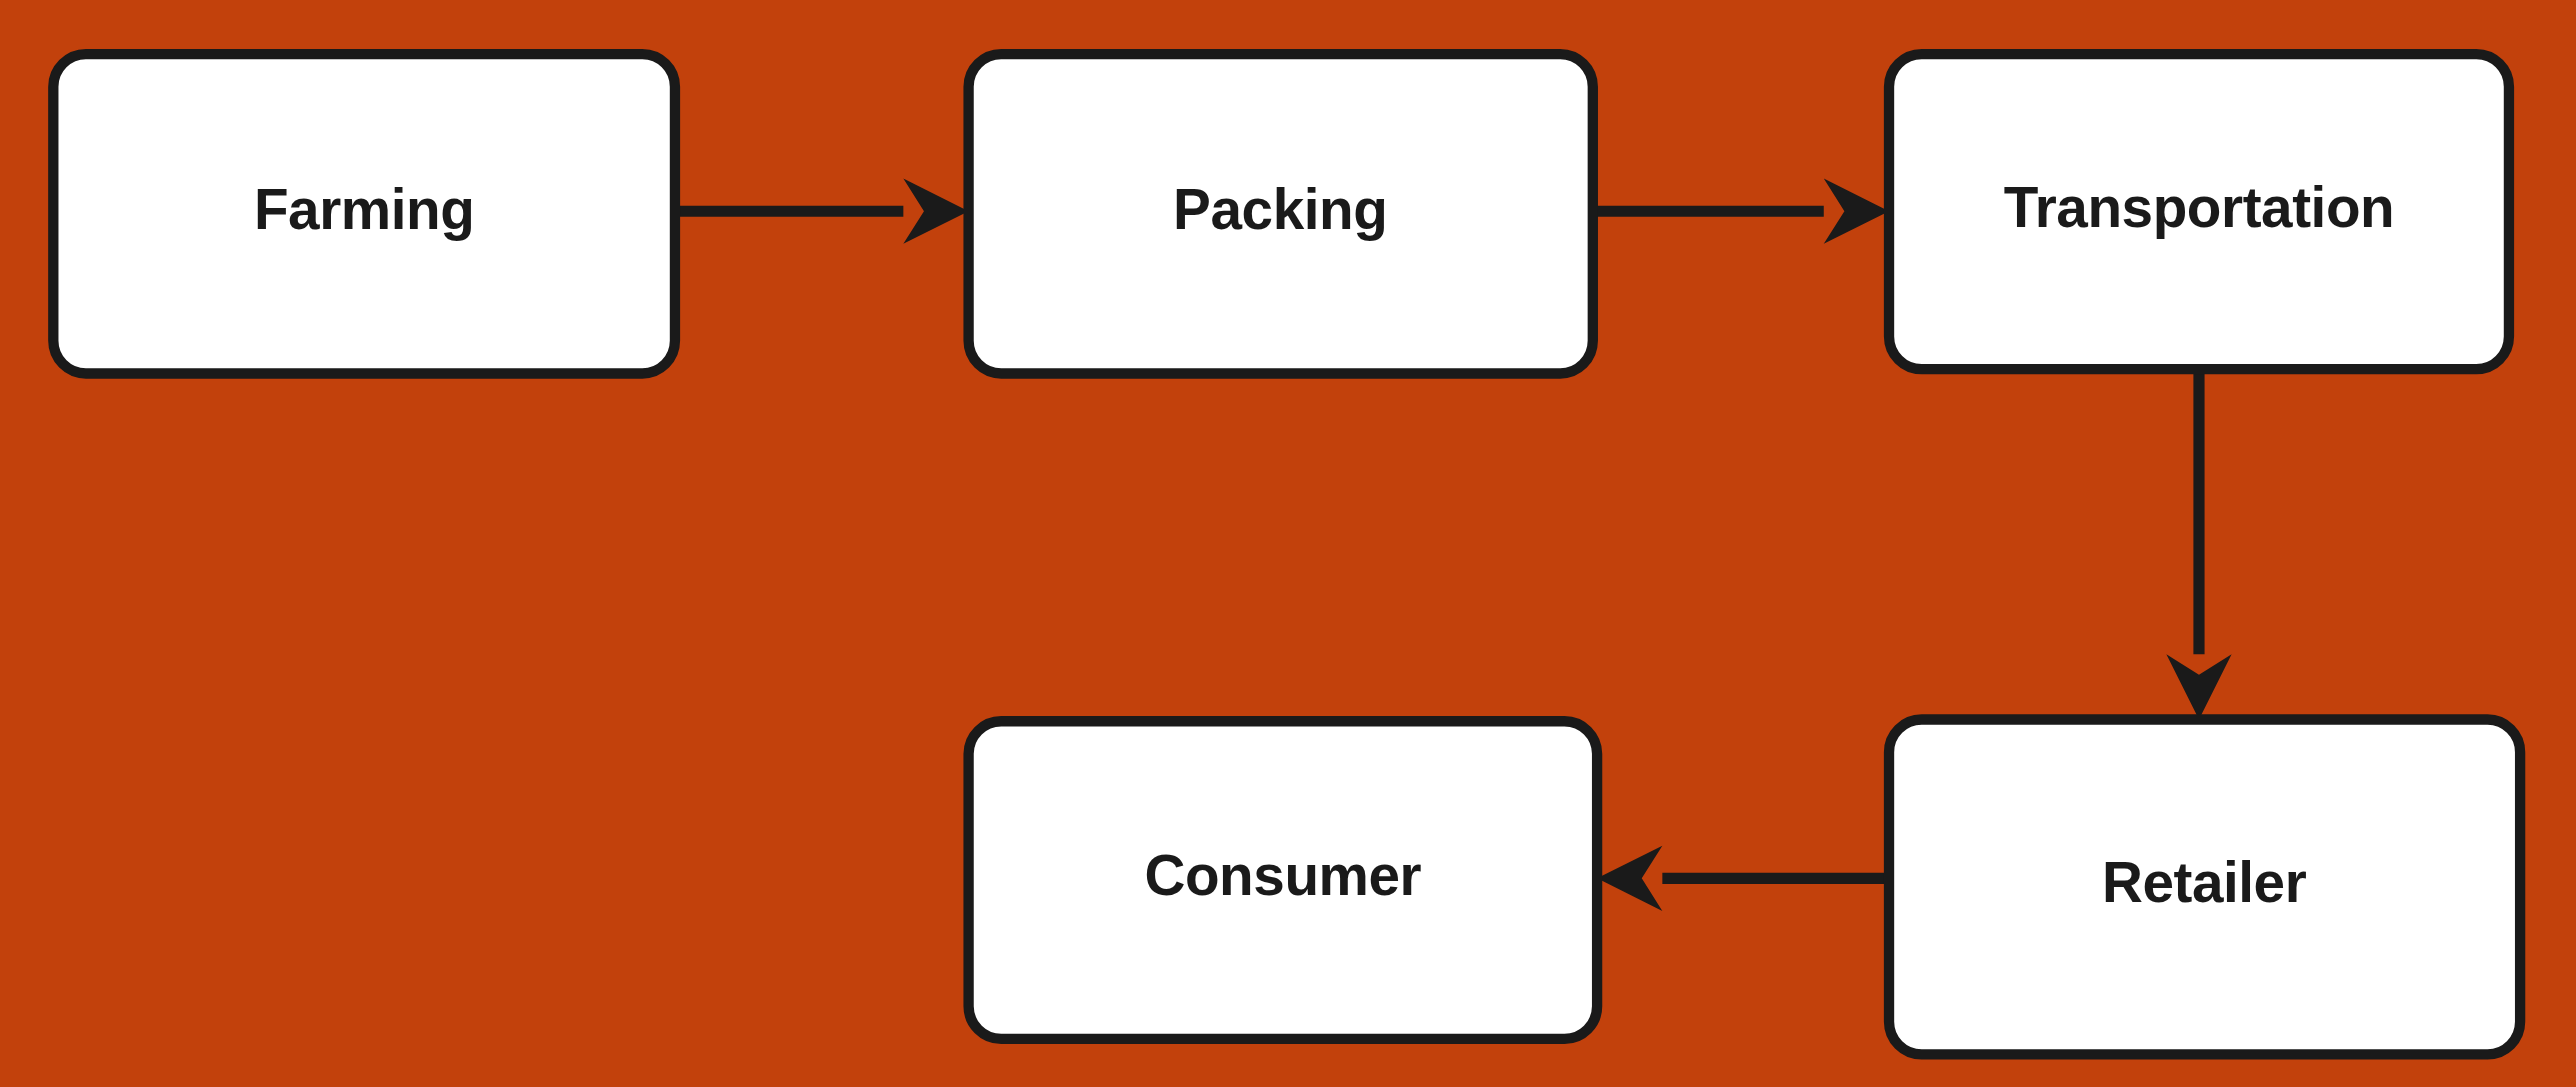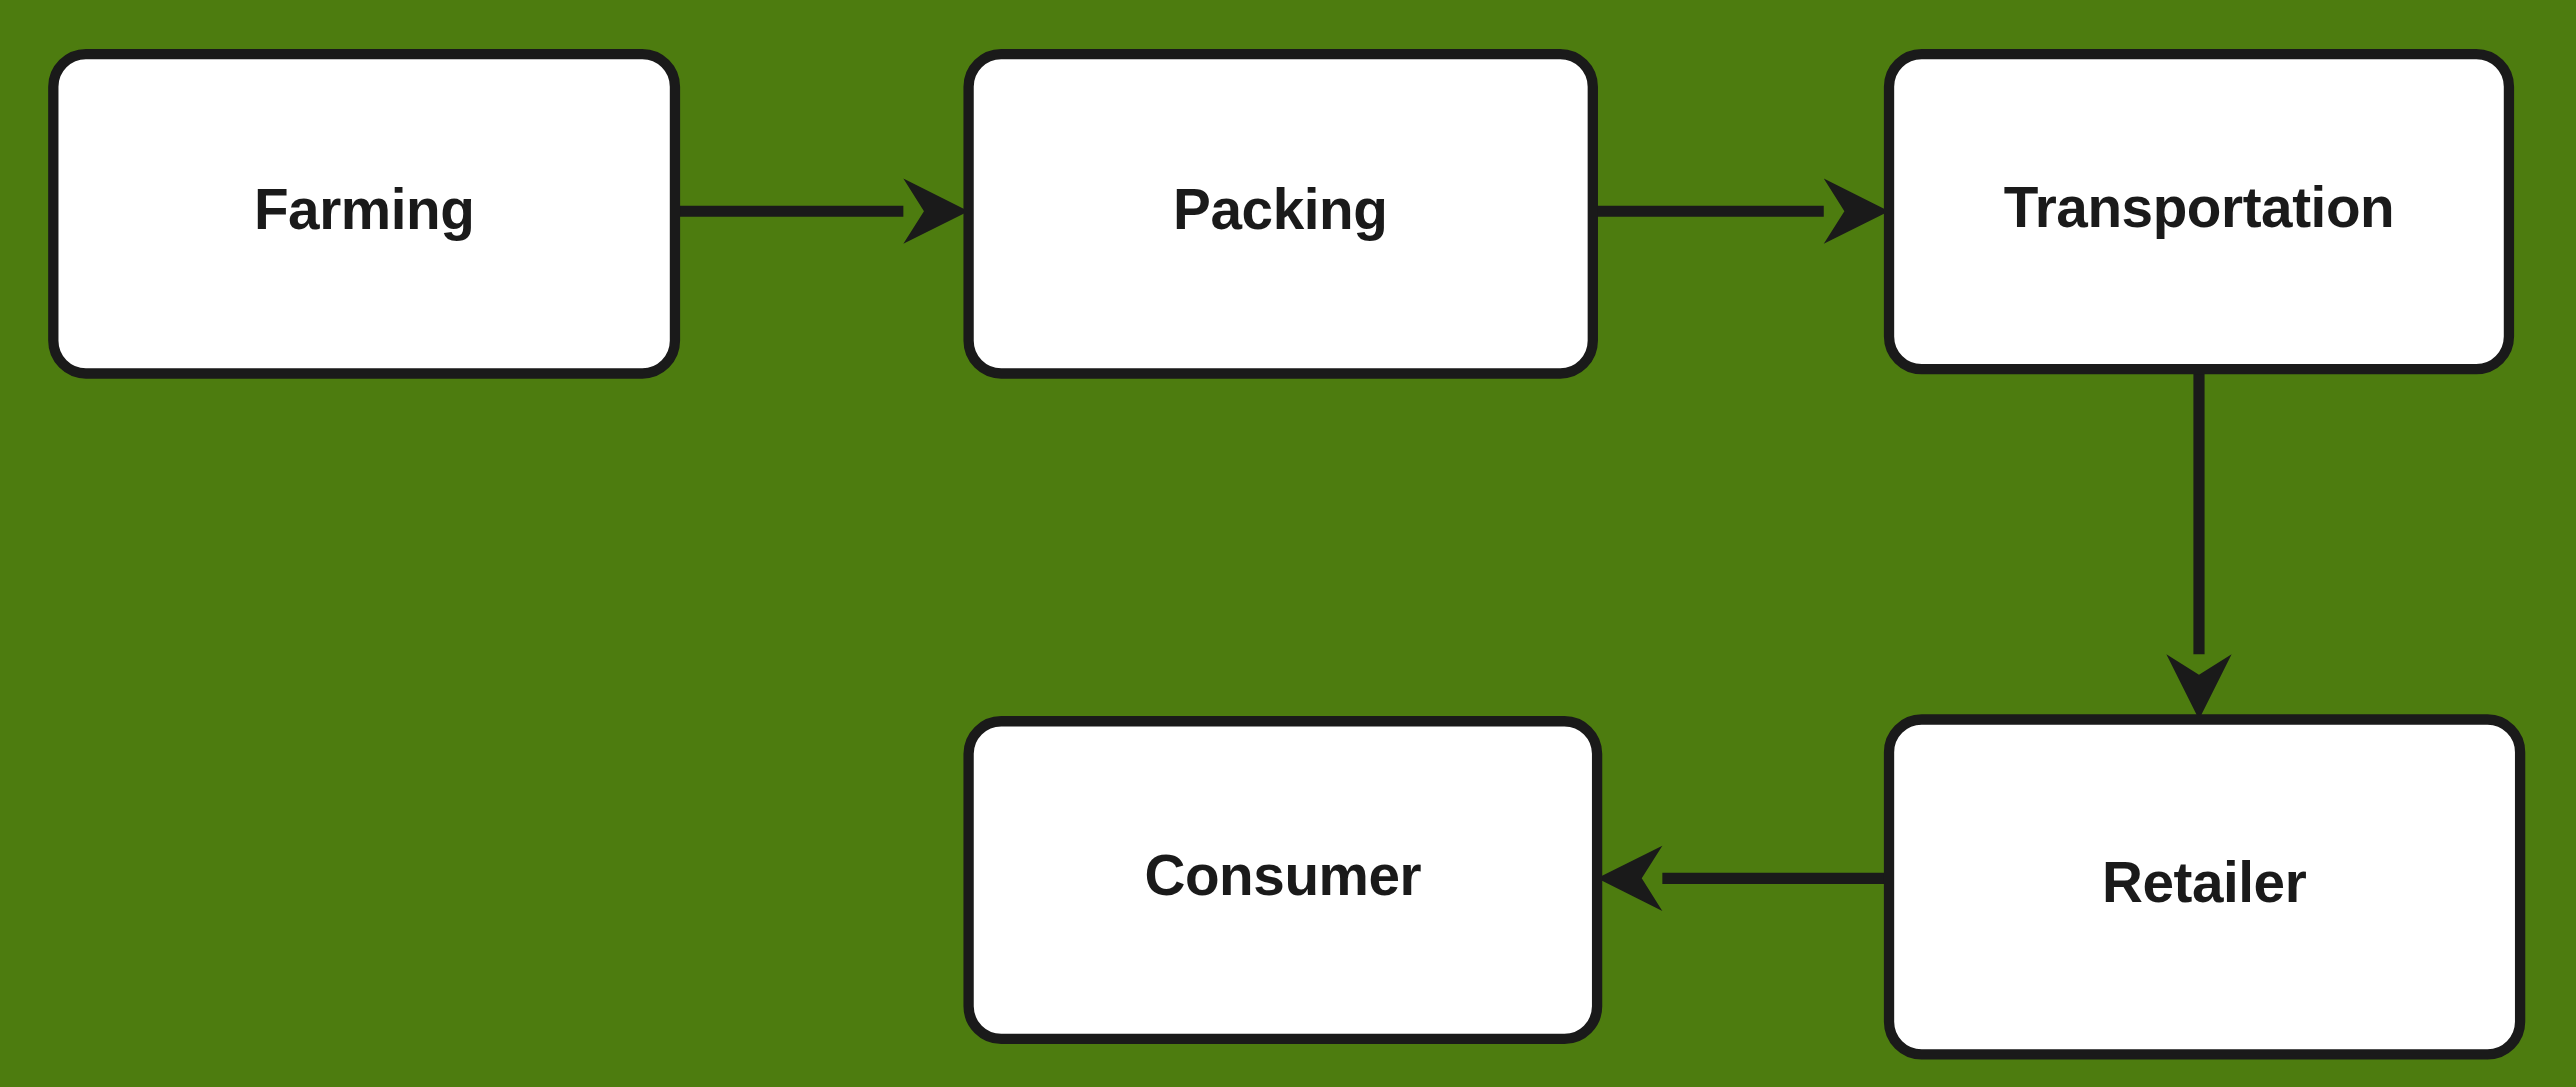--- a/index.html
+++ b/index.html
@@ -10,21 +10,21 @@
   body {
     width: 2576px;
     height: 1087px;
     overflow: hidden;
     font-family: "Liberation Sans", "DejaVu Sans", sans-serif;
   }
   #diagram-root {
     position: relative;
     width: 2576px;
     height: 1087px;
-    background: #4d7c0f;
+    background: #c2410c;
   }
   #flow-svg {
     position: absolute;
     top: 0;
     left: 0;
     width: 2576px;
     height: 1087px;
     display: block;
   }
   .node-rect {

